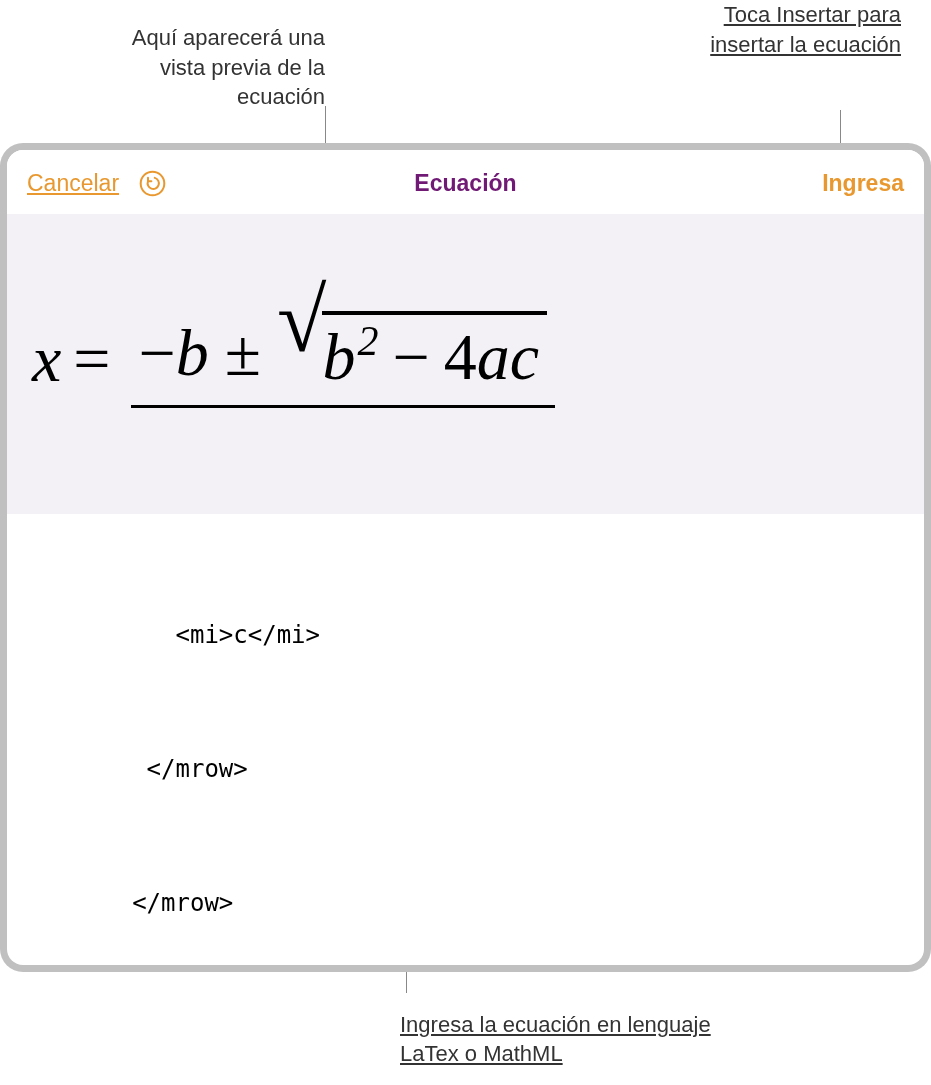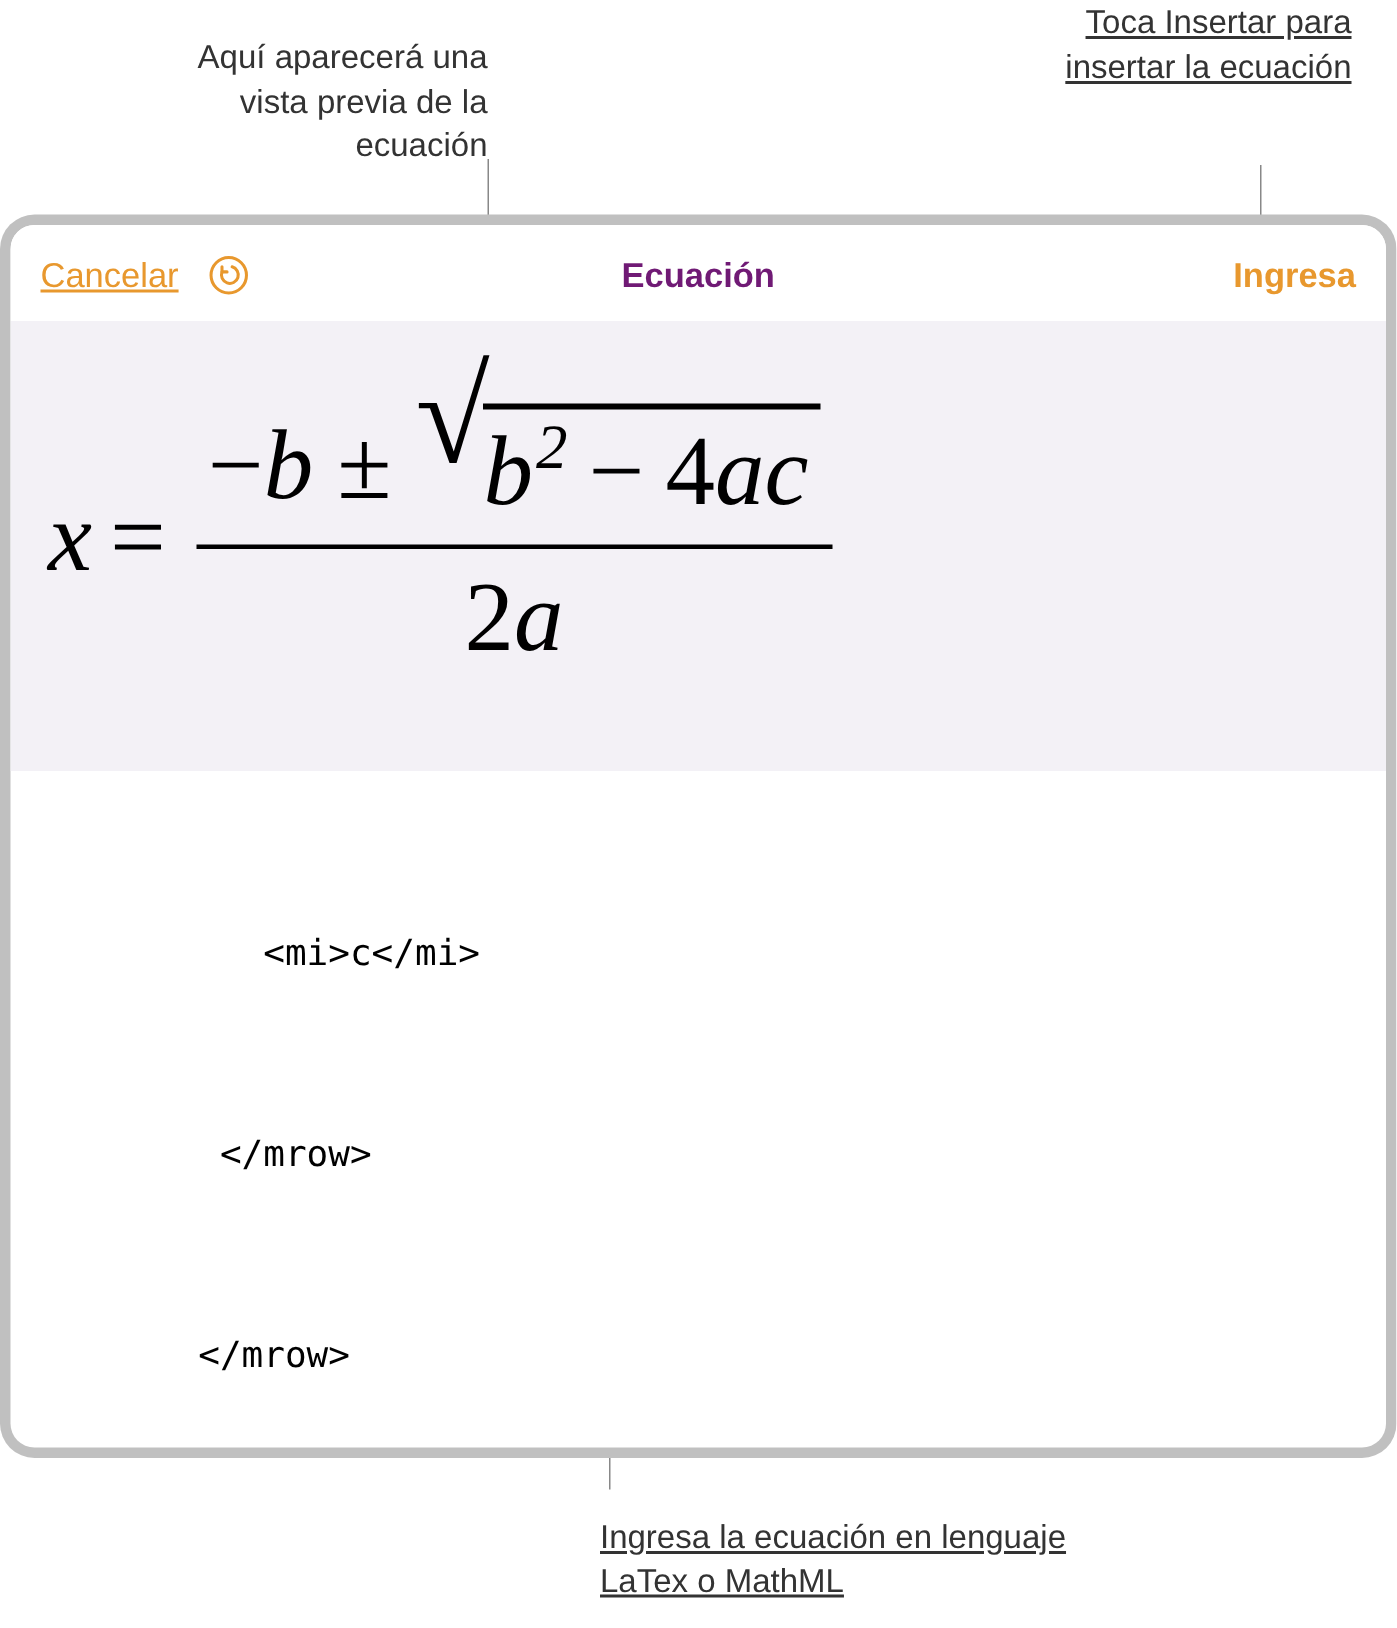--- a/index.html
+++ b/index.html
@@ -266,23 +266,20 @@
             <span class="sqrt-content">
               <span class="b-var">b</span>
                 <span class="sup">2</span>
               <span class="minus-op">−</span>
               <span class="four">4</span>
                 <span class="b-var">a</span>
                 <span class="b-var">c</span>
             </span>
           </span>
         </span>
-        <span class="denominator">
-          <span class="two">2</span><span class="b-var">a</span>
-        </span>
       </span>
     </div>
   </div>
 
   <div class="code-area">
     <span class="code-line">          &lt;mi&gt;c&lt;/mi&gt;</span>
     <span class="code-line">        &lt;/mrow&gt;</span>
     <span class="code-line">       &lt;/mrow&gt;</span>
     
     

